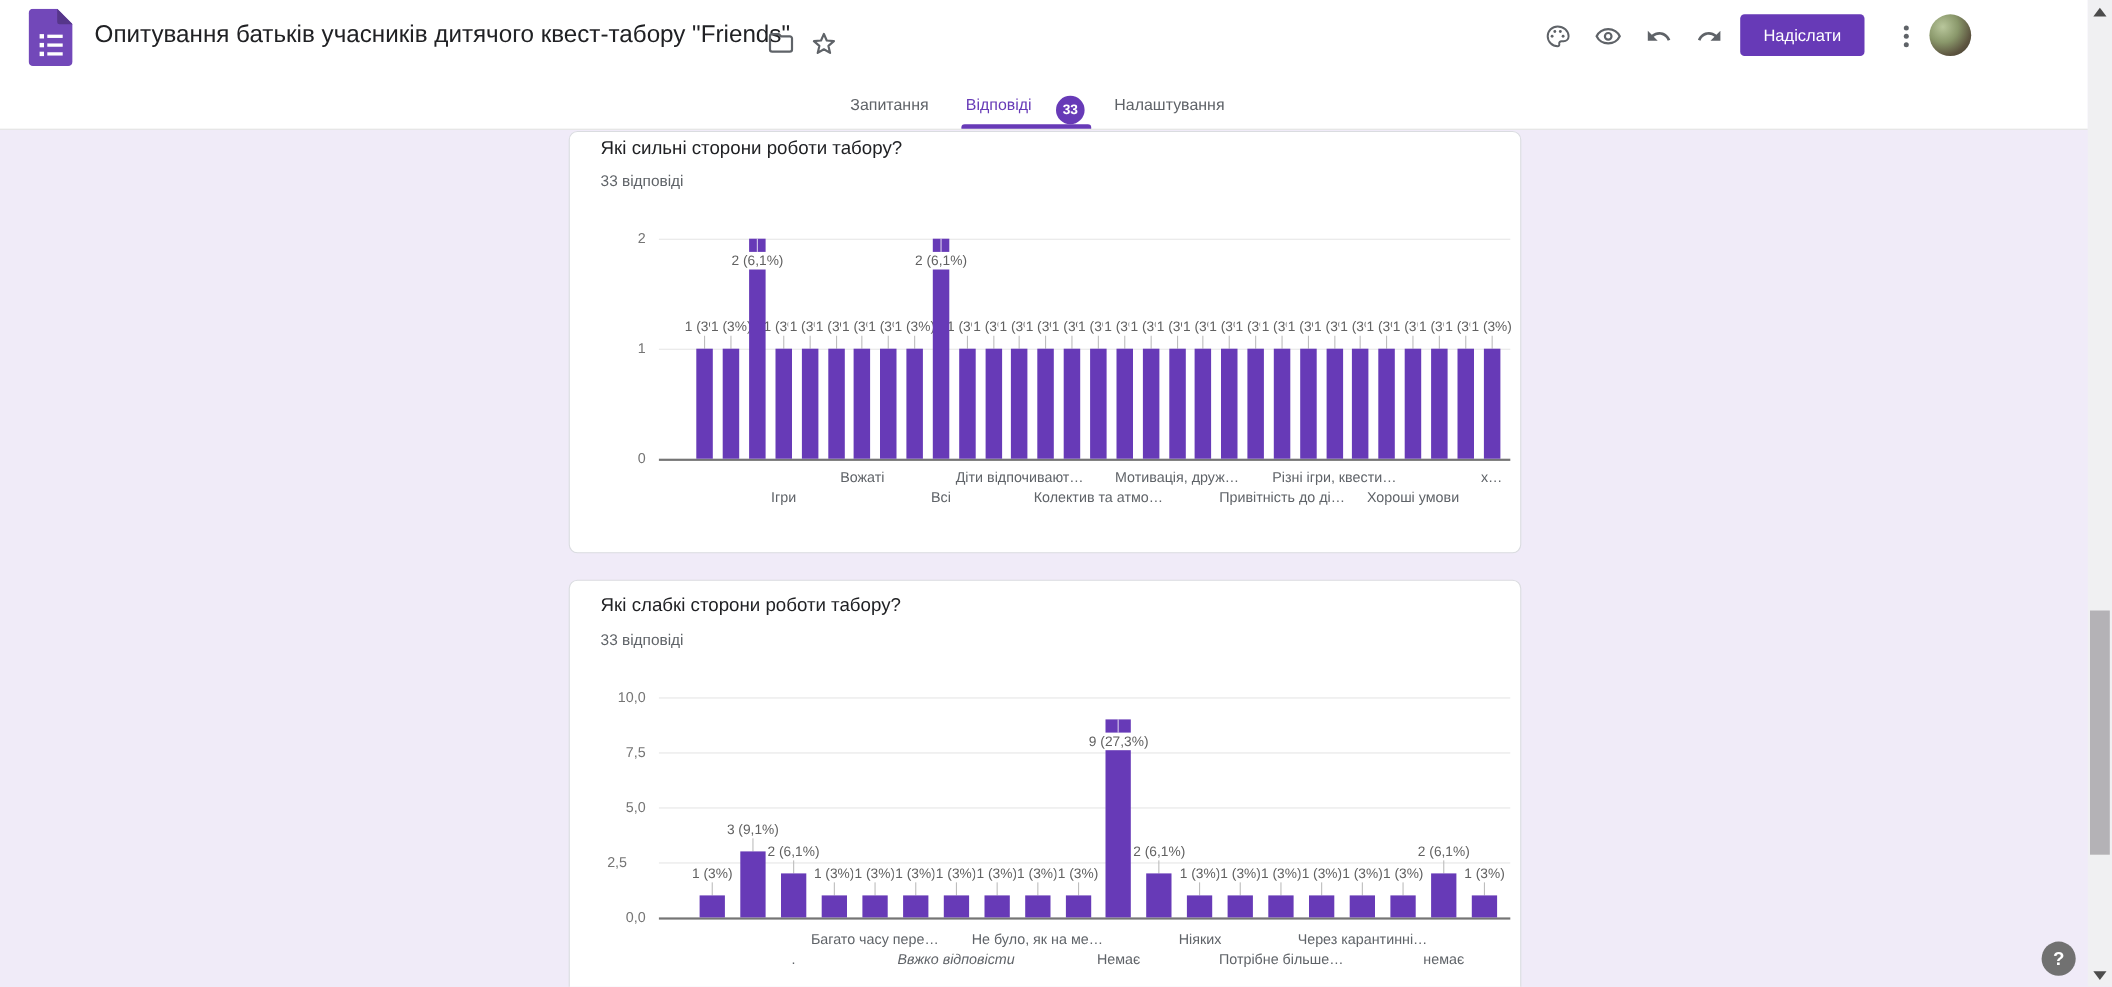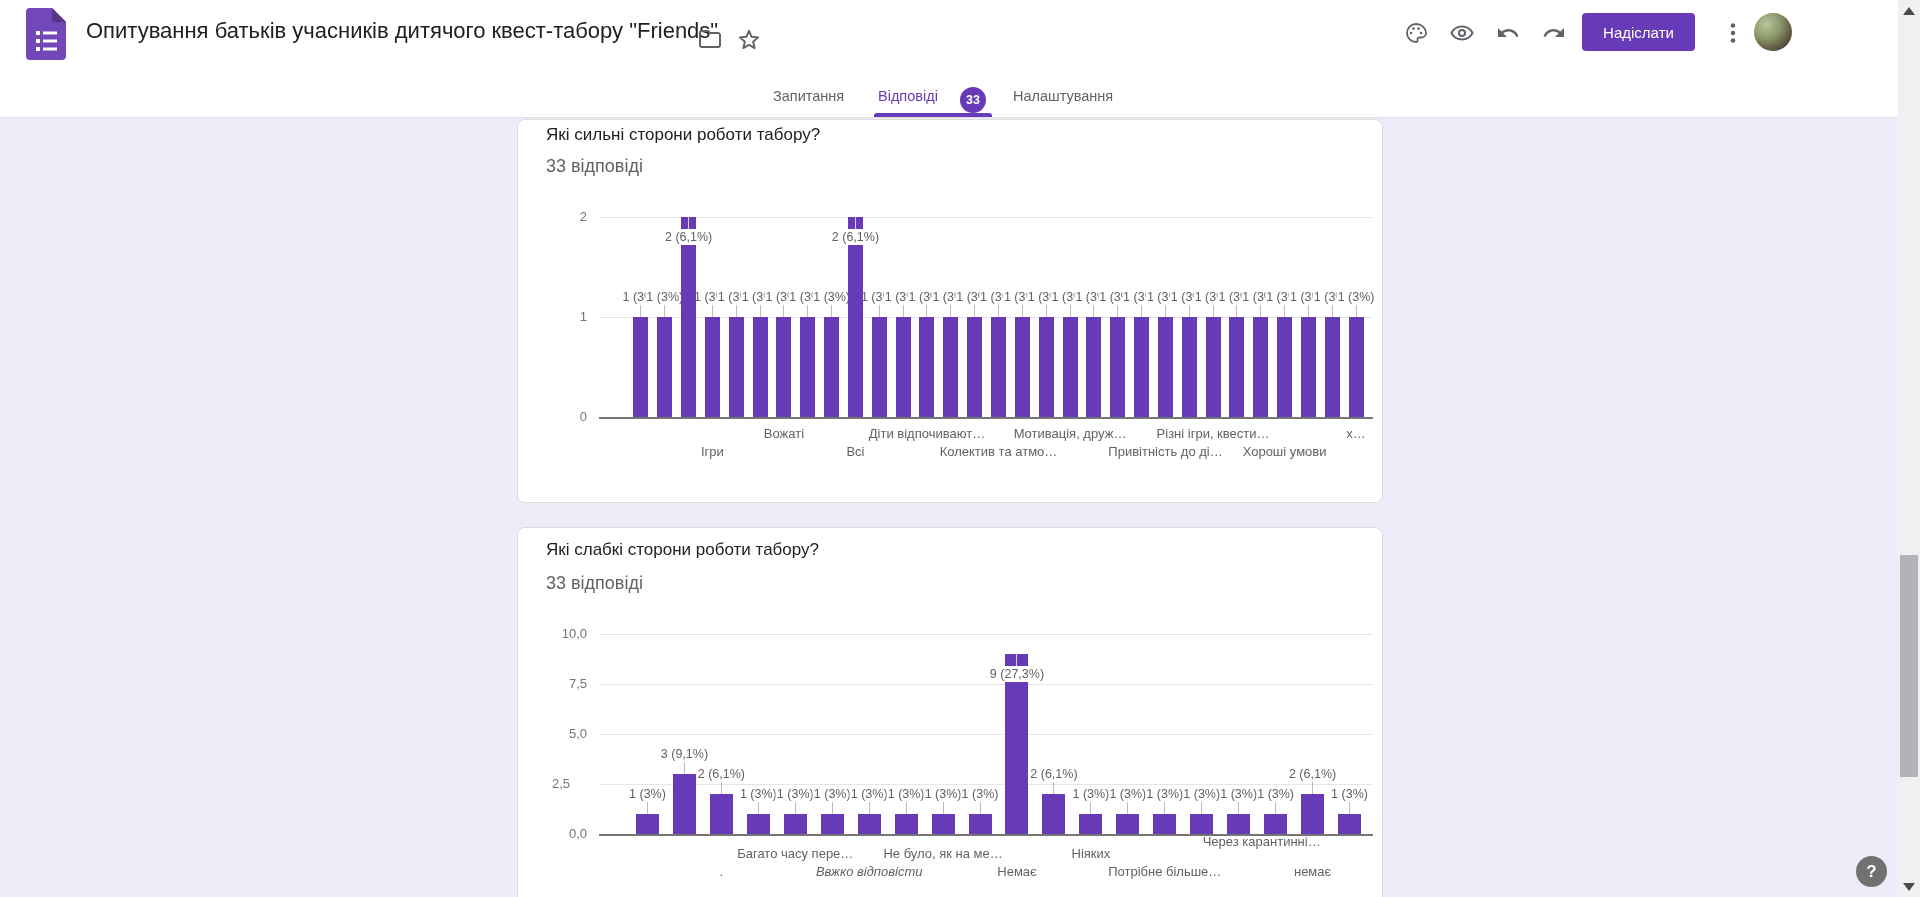--- a/index.html
+++ b/index.html
@@ -27,21 +27,21 @@
          color:#fff;font-size:12.5px;font-weight:700;display:flex;align-items:center;justify-content:center;cursor:pointer}
   .tab-underline{position:absolute;left:874px;top:113px;width:118px;height:4px;background:#673ab7;
                  border-radius:3px 3px 0 0}
   
   .card{position:absolute;left:517px;width:864px;background:#fff;border:1px solid #dadce0;border-radius:8px}
   #card1{top:119px;height:382px}
   #card2{top:527px;height:430px}
   .q-title{position:absolute;left:28px;margin:0;font-size:17px;font-weight:400;color:#202124;white-space:nowrap}
   #card1 .q-title{top:5px}
   #card2 .q-title{top:12px}
-  .q-count{position:absolute;left:28px;font-size:18px;color:#5f6368;white-space:nowrap}
+  .q-count{position:absolute;left:28px;font-size:14px;color:#5f6368;white-space:nowrap}
   #card1 .q-count{top:36px}
   #card2 .q-count{top:45px}
   .chart-host{position:absolute;left:0;top:0;right:0;bottom:0}
   
   .grid-line{position:absolute;height:1px;background:#e6e6e6;z-index:1}
   .axis-line{position:absolute;height:2px;background:#757575;z-index:3}
   .ytick{position:absolute;width:52px;text-align:right;font-size:13px;color:#757575;height:16px;line-height:16px;z-index:2}
   .bar{position:absolute;z-index:50}
   .stem{position:absolute;width:1px;background:#bdbdbd;margin-left:-0.5px;z-index:4}
   .stem-in{position:absolute;width:1px;background:rgba(255,255,255,0.75);margin-left:-0.5px;z-index:55}
@@ -254,21 +254,21 @@
       <div class="bar" style="left: 820.025px; top: 286px; width: 23px; height: 20px; background: rgb(103, 58, 183);"></div>
       <div class="stem" style="left: 831.525px; top: 274px; height: 12px;"></div>
       <div class="ann" style="left: 831.525px; top: 258px; z-index: 29;">1 (3%)</div>
       <div class="xlab" style="left: 203.375px; top: 336px;">.</div>
       <div class="xlab" style="left: 277.275px; top: 318px;">Багато часу пере…</div>
       <div class="xlab" style="left: 351.175px; top: 336px; font-style: italic;">Ввжко відповісти</div>
       <div class="xlab" style="left: 425.075px; top: 318px;">Не було, як на ме…</div>
       <div class="xlab" style="left: 498.975px; top: 336px;">Немає</div>
       <div class="xlab" style="left: 572.875px; top: 318px;">Ніяких</div>
       <div class="xlab" style="left: 646.775px; top: 336px;">Потрібне більше…</div>
-      <div class="xlab" style="left: 720.675px; top: 306px; margin-left: 23px;">Через карантинні…</div>
+      <div class="xlab" style="left: 720.675px; top: 318px;">Через карантинні…</div>
       <div class="xlab" style="left: 794.575px; top: 336px;">немає</div>
     </div>
 </section>
 
 <header class="header">
   <div class="forms-logo">
     <svg width="40" height="52" viewBox="0 0 40 52">
       <path d="M0 4 A4 4 0 0 1 4 0 H26 L40 14 V48 A4 4 0 0 1 36 52 H4 A4 4 0 0 1 0 48 Z" fill="#7248b9"></path>
       <path d="M26 0 L40 14 H28 A2 2 0 0 1 26 12 Z" fill="#56368a"></path>
       <rect x="10" y="23" width="4" height="4" fill="#fff"></rect>

